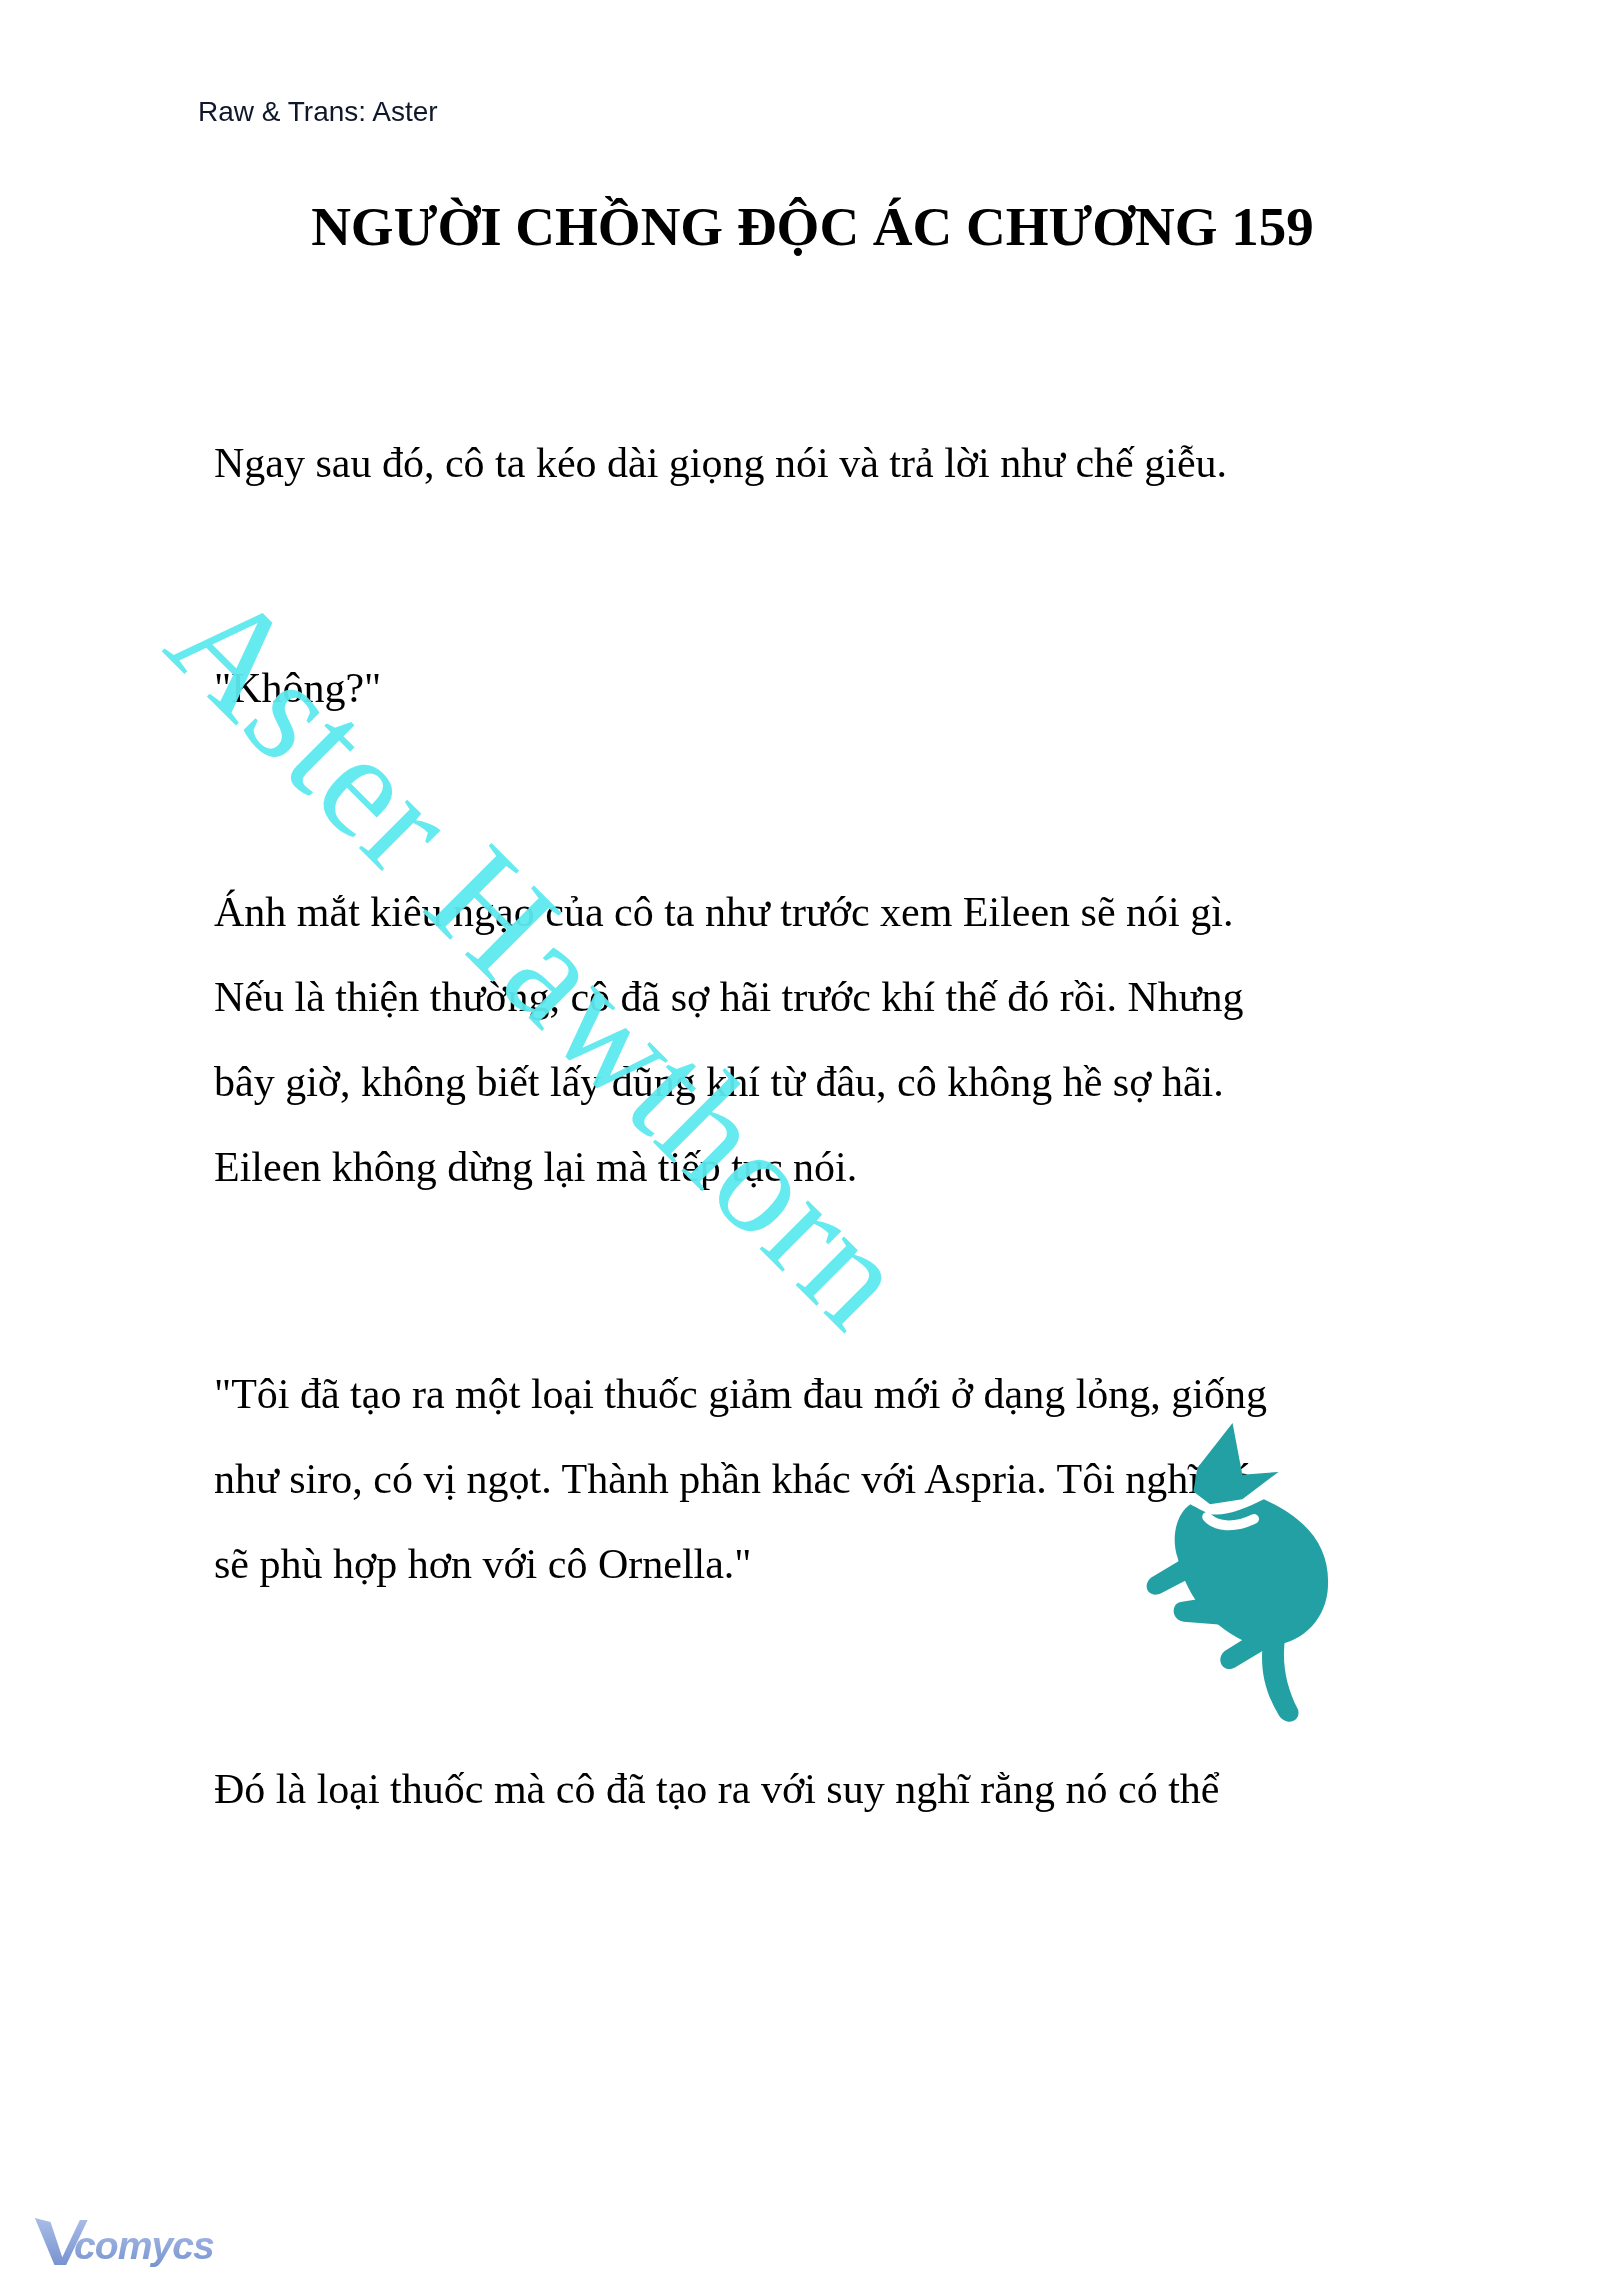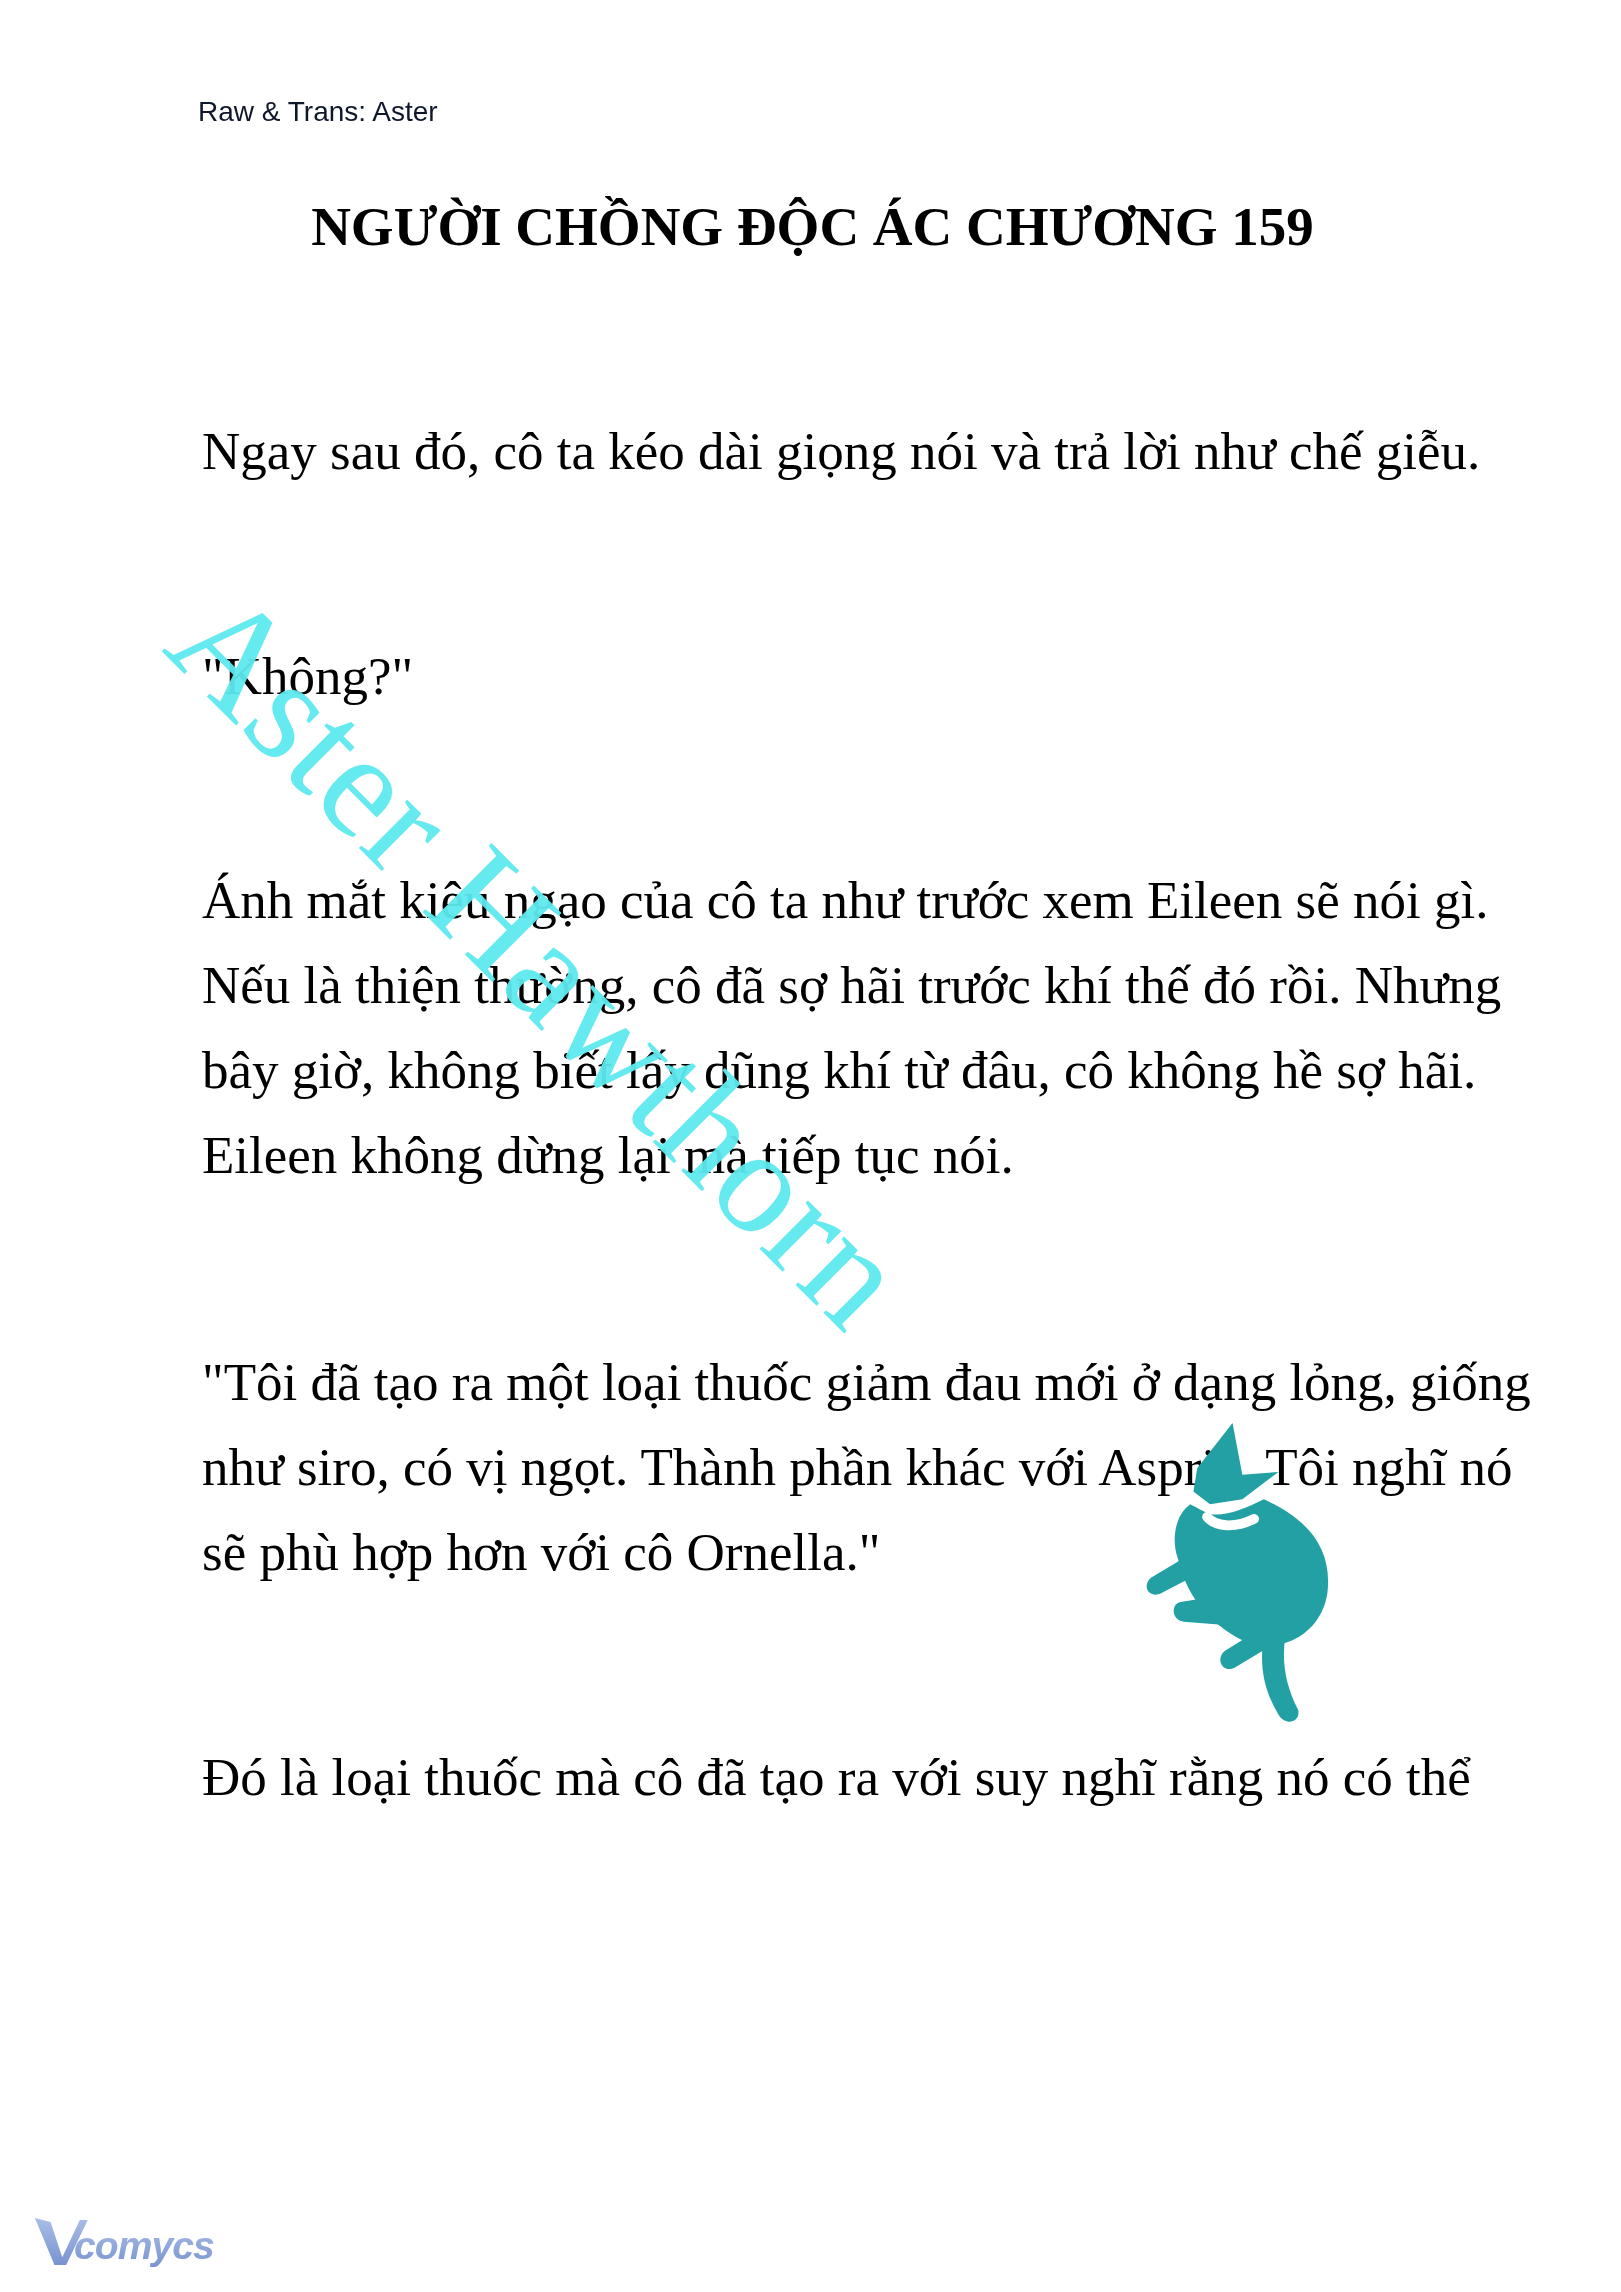--- a/index.html
+++ b/index.html
@@ -15,22 +15,22 @@
     position: absolute; left: 0; right: 0; top: 195px;
     text-align: center;
     font-family: "Liberation Serif", serif;
     font-weight: bold; font-size: 55px; color: #000000;
     letter-spacing: 0px; white-space: nowrap;
     padding-left: 4px;
   }
   .para {
     position: absolute; left: 198px; width: 1274px;
     font-family: "Liberation Serif", serif;
-    font-size: 53px; color: #000000;
-    line-height: 85px; margin: 4px;
+    font-size: 42px; color: #000000;
+    line-height: 85px; margin: 16px;
   }
   .para .line { display: block; white-space: nowrap; }
 
   .watermark {
     position: absolute; left: 257px; top: 554px;
     transform-origin: 0 0;
     transform: rotate(45deg);
     font-family: "Liberation Serif", serif;
     font-size: 149px; color: #5DE9EF;
     white-space: nowrap; letter-spacing: 1px;

